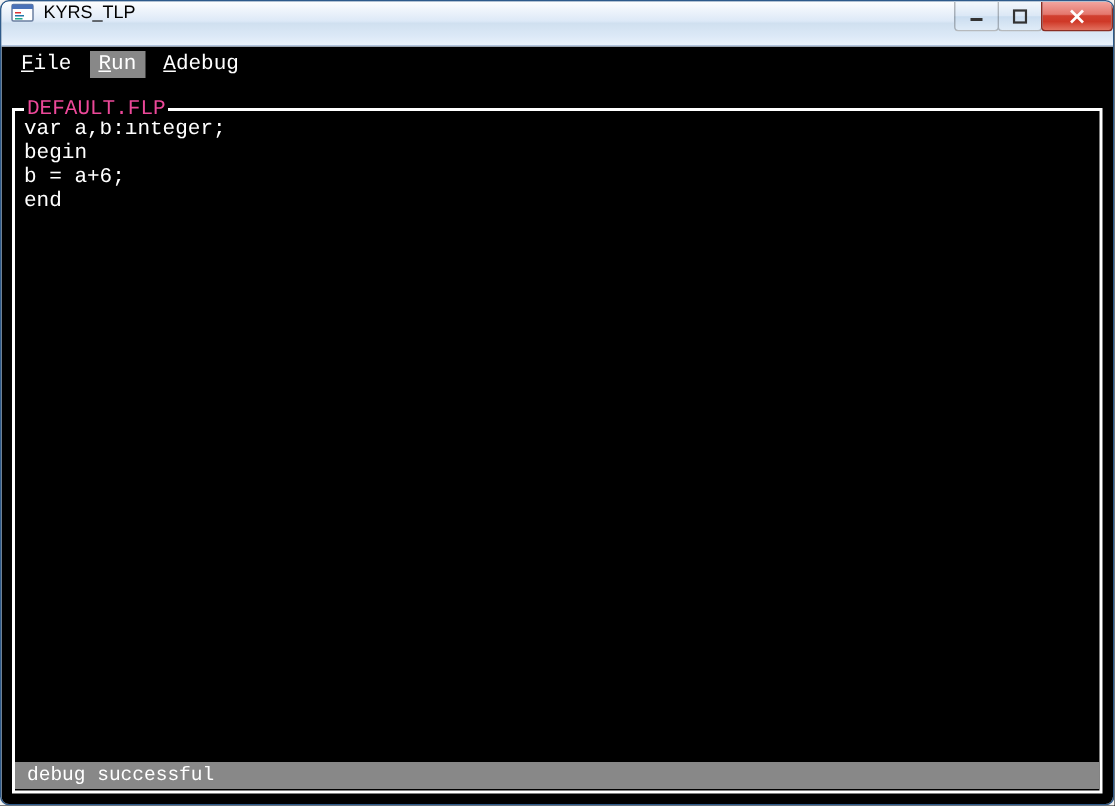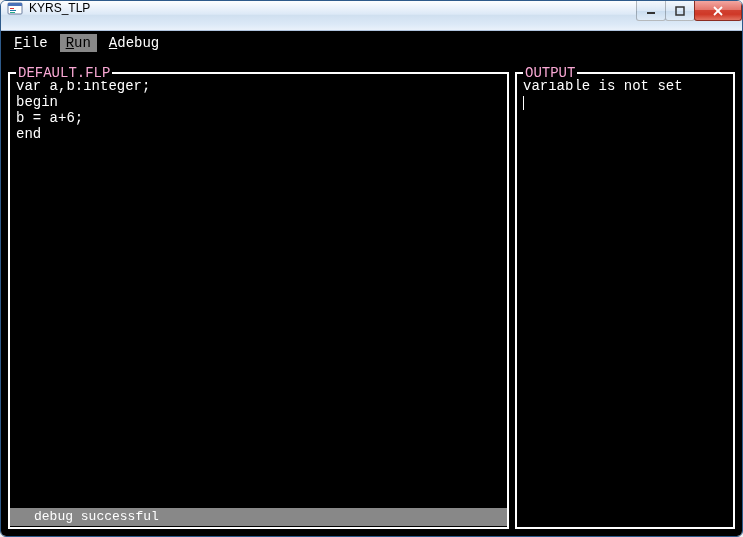--- a/index.html
+++ b/index.html
@@ -86,21 +86,21 @@
     color: #fff;
     height: 40px;
     align-items: flex-start;
   }
   .menu-item {
     padding: 1px 6px;
     cursor: default;
   }
   .menu-item.active {
     background: #888;
-    color: #000000;
+    color: #ffffff;
   }
   .menu-underline { text-decoration: underline; }
 
   .panels {
     flex: 1;
     display: flex;
     gap: 6px;
     padding: 0 6px 6px 6px;
   }
   .panel {
@@ -113,21 +113,21 @@
   .panel.left { flex: 1; }
   .panel.right { width: 220px; }
   .panel-title {
     position: absolute;
     top: -9px;
     left: 6px;
     background: #000;
     padding: 0 2px;
     font-family: "Courier New", monospace;
     font-size: 14px;
-    color: #f9a8d4;
+    color: #ec4899;
   }
   .panel-content {
     font-family: "Courier New", monospace;
     font-size: 14px;
     color: #fff;
     white-space: pre;
     padding: 4px 6px;
     flex: 1;
     overflow: hidden;
   }
@@ -138,21 +138,21 @@
     background: #fff;
     vertical-align: text-bottom;
     margin-left: 0;
   }
   .statusbar {
     height: 18px;
     background: #888;
     color: #fff;
     font-family: "Courier New", monospace;
     font-size: 13px;
-    padding: 1px 24px;
+    padding: 1px 8px;
     margin: 0 0 1px 0;
   }
 </style>
 </head>
 <body>
 
 <div class="window">
   <div class="titlebar">
     <span class="app-icon">
       <svg viewBox="0 0 16 16">
@@ -193,20 +193,15 @@
 
     <div class="panels">
       <div class="panel left">
         <div class="panel-title">DEFAULT.FLP</div>
         <div class="panel-content">var a,b:integer;
 begin
 b = a+6;
 end</div>
         <div class="statusbar">debug successful</div>
       </div>
-      <div class="panel right">
-        <div class="panel-title">OUTPUT</div>
-        <div class="panel-content"><span>variable is not set</span>
-<span class="cursor"></span></div>
-      </div>
     </div>
   </div>
 </div>
 
 </body></html>

